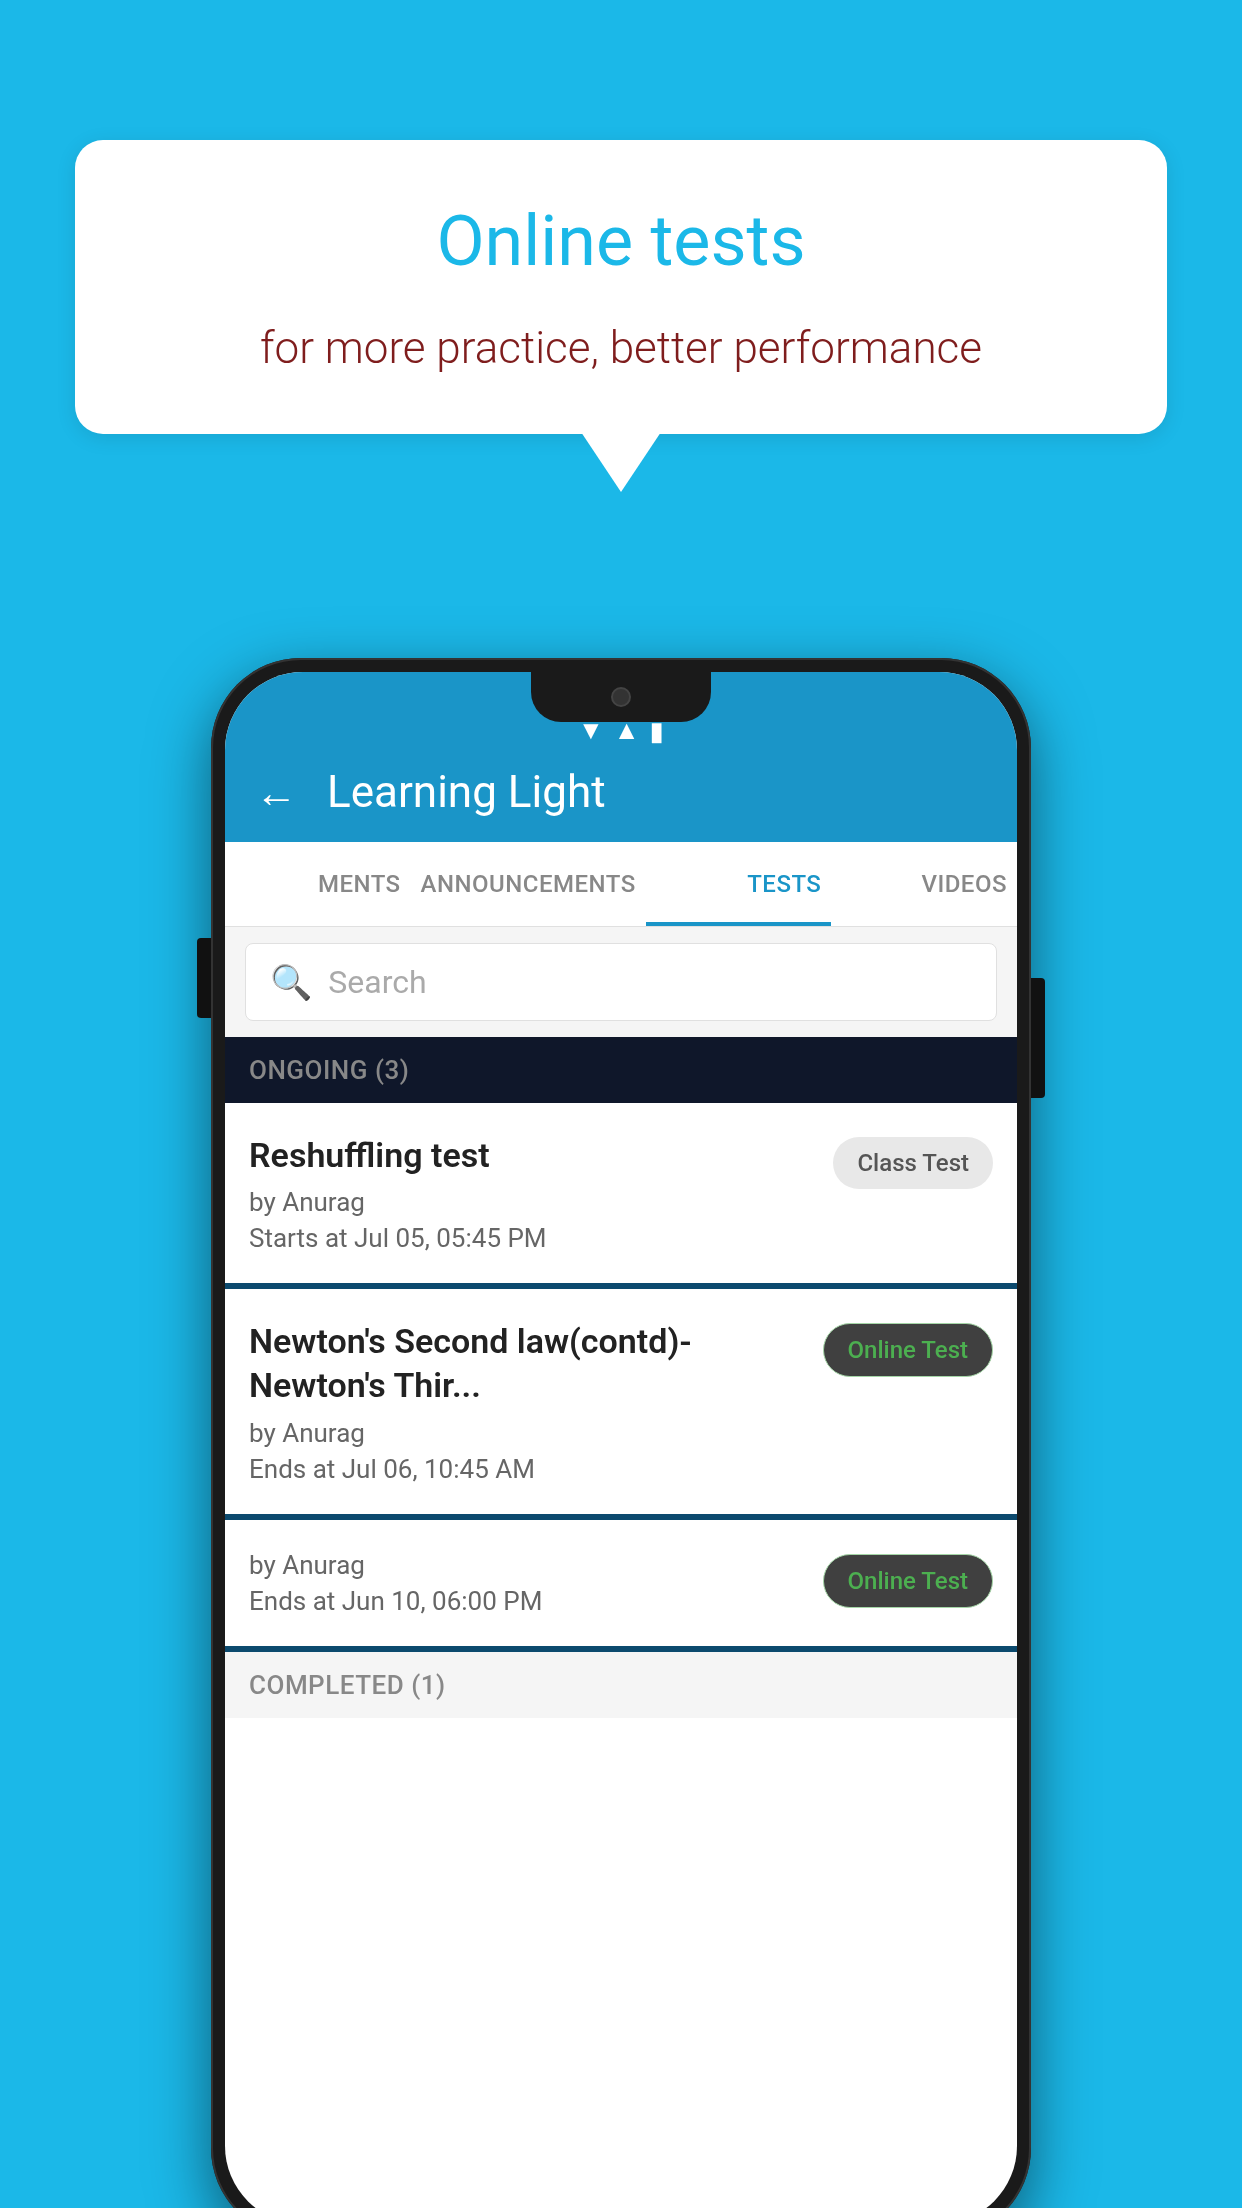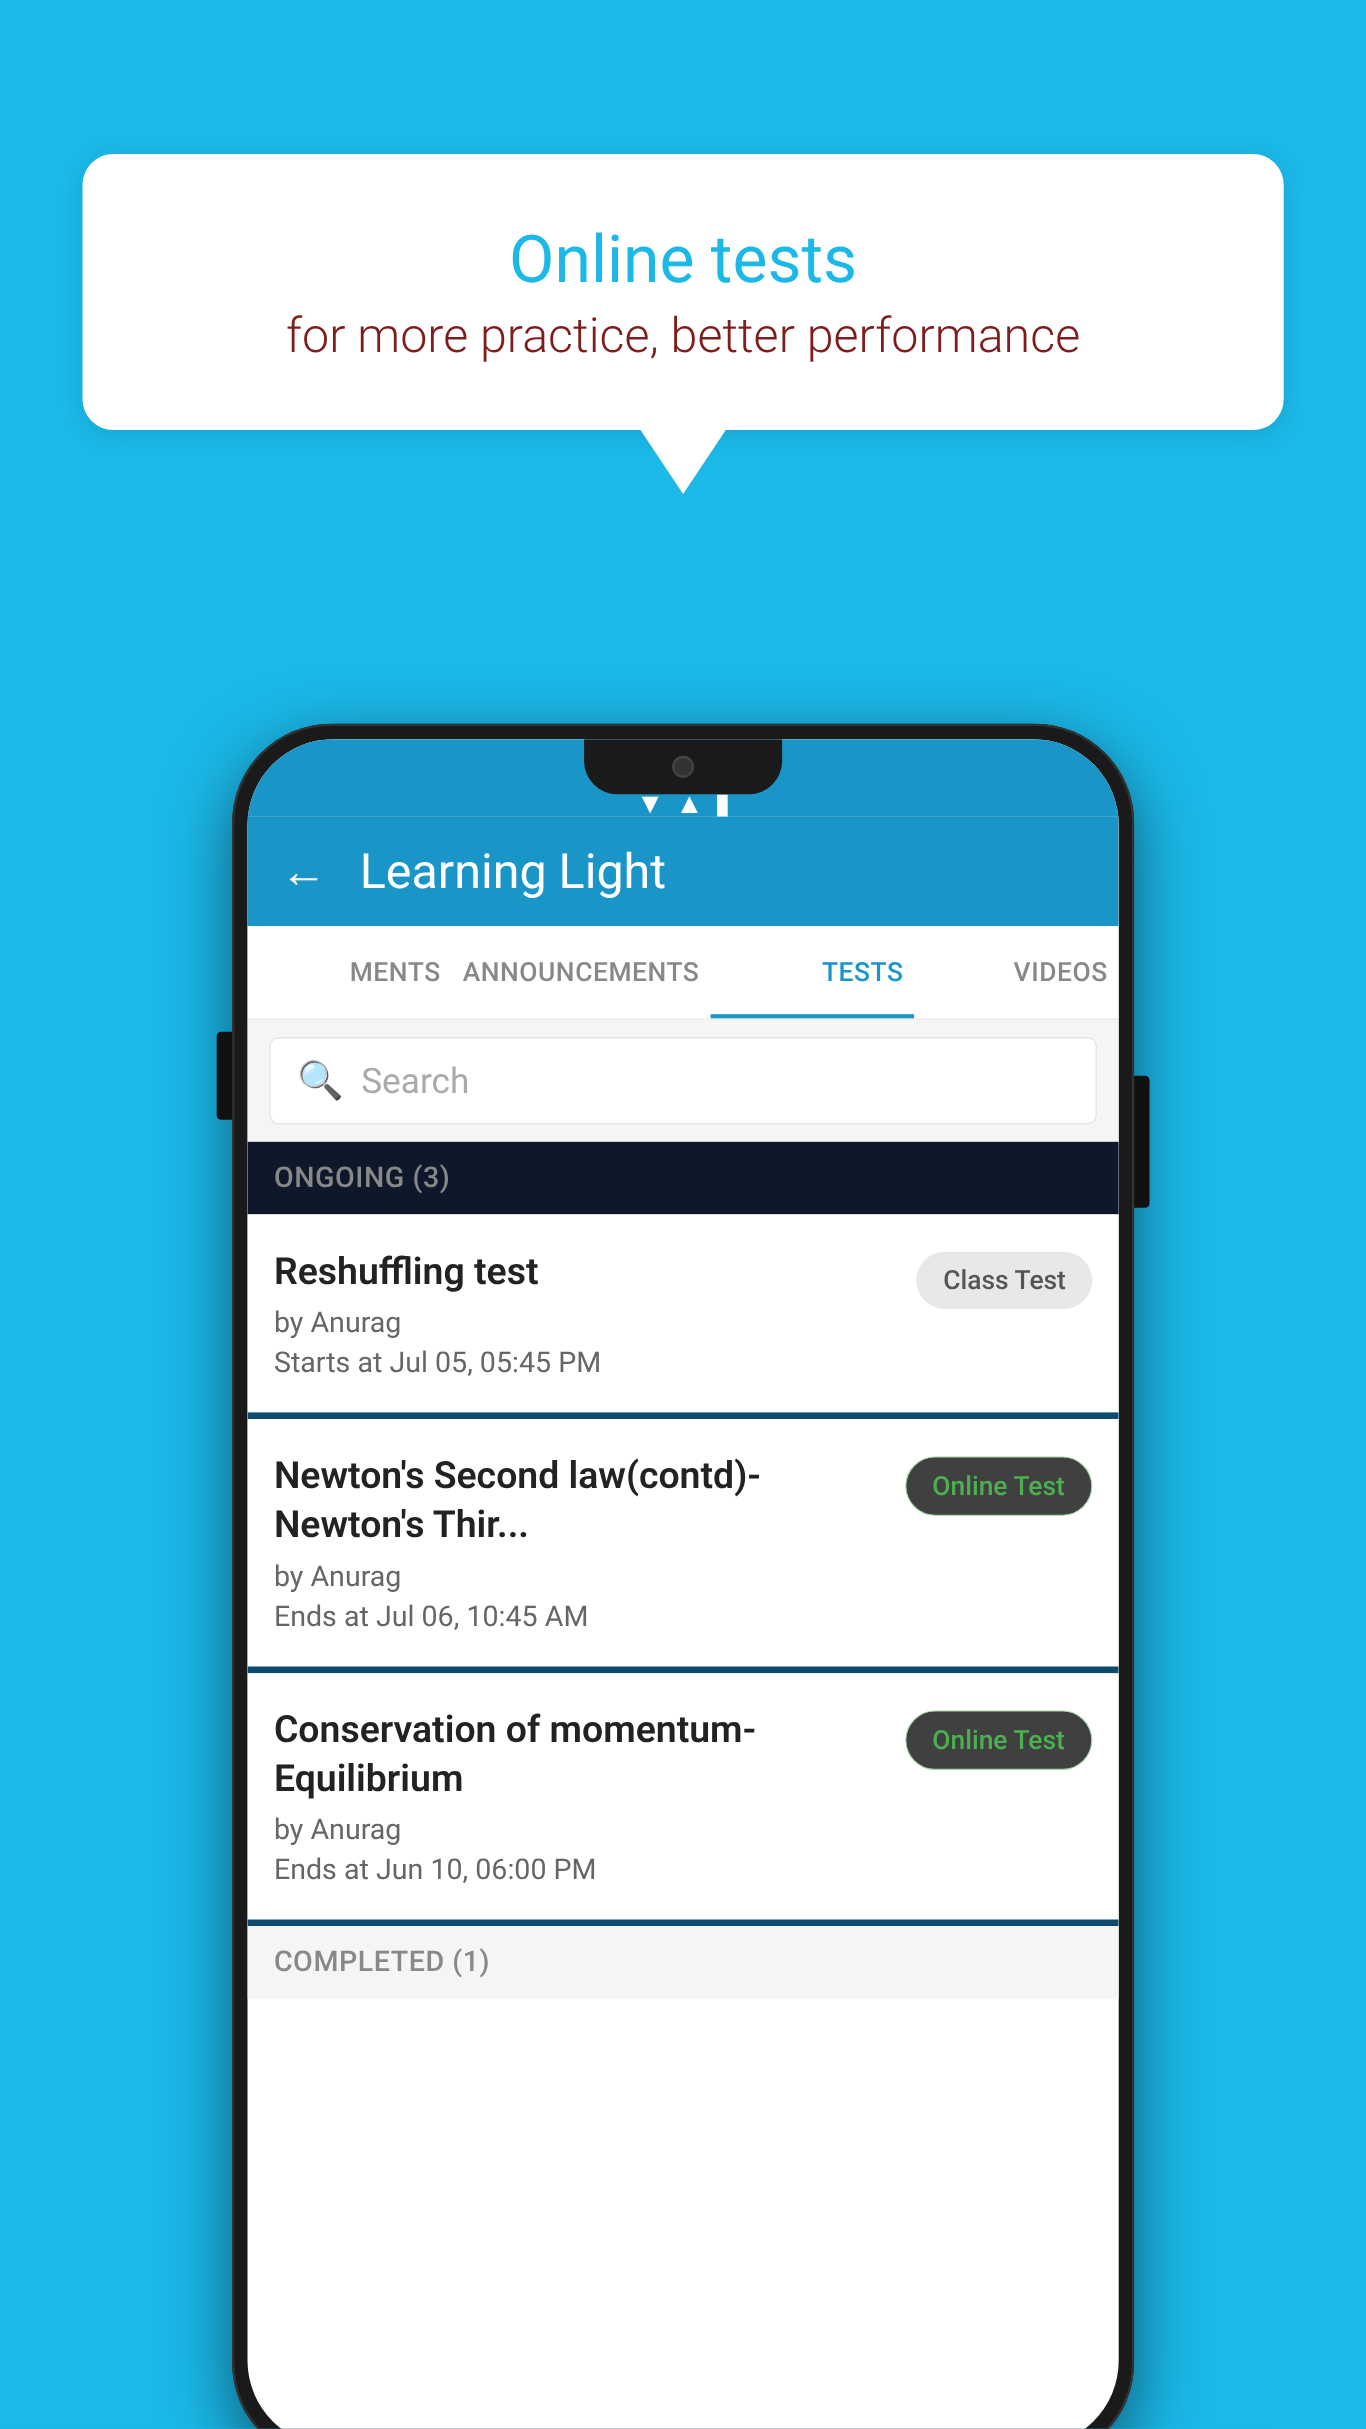--- a/index.html
+++ b/index.html
@@ -27,24 +27,24 @@
     .speech-bubble {
       background: white;
       border-radius: 28px;
       padding: 60px 80px;
       width: 100%;
       text-align: center;
       box-shadow: 0 4px 20px rgba(0,0,0,0.1);
     }
 
     .speech-bubble-title {
-      font-size: 60px;
+      font-size: 70px;
       font-weight: 400;
       color: #1BB8E8;
-      margin-bottom: 8px;
+      margin-bottom: 40px;
     }
 
     .speech-bubble-subtitle {
       font-size: 44px;
       color: #7f1d1d;
       font-weight: 300;
     }
 
     .speech-bubble-tail {
       width: 0;
@@ -393,21 +393,20 @@
           <div class="test-info">
             <div class="test-name">Newton's Second law(contd)-Newton's Thir...</div>
             <div class="test-author">by Anurag</div>
             <div class="test-time">Ends at  Jul 06, 10:45 AM</div>
           </div>
           <div class="test-badge badge-online">Online Test</div>
         </div>
 
         <div class="test-item">
           <div class="test-info">
-            <div class="test-name">Conservation of momentum-Equilibrium</div>
             <div class="test-author">by Anurag</div>
             <div class="test-time">Ends at  Jun 10, 06:00 PM</div>
           </div>
           <div class="test-badge badge-online">Online Test</div>
         </div>
 
       </div>
 
       <div class="completed-header">
         <span class="section-label">COMPLETED (1)</span>

